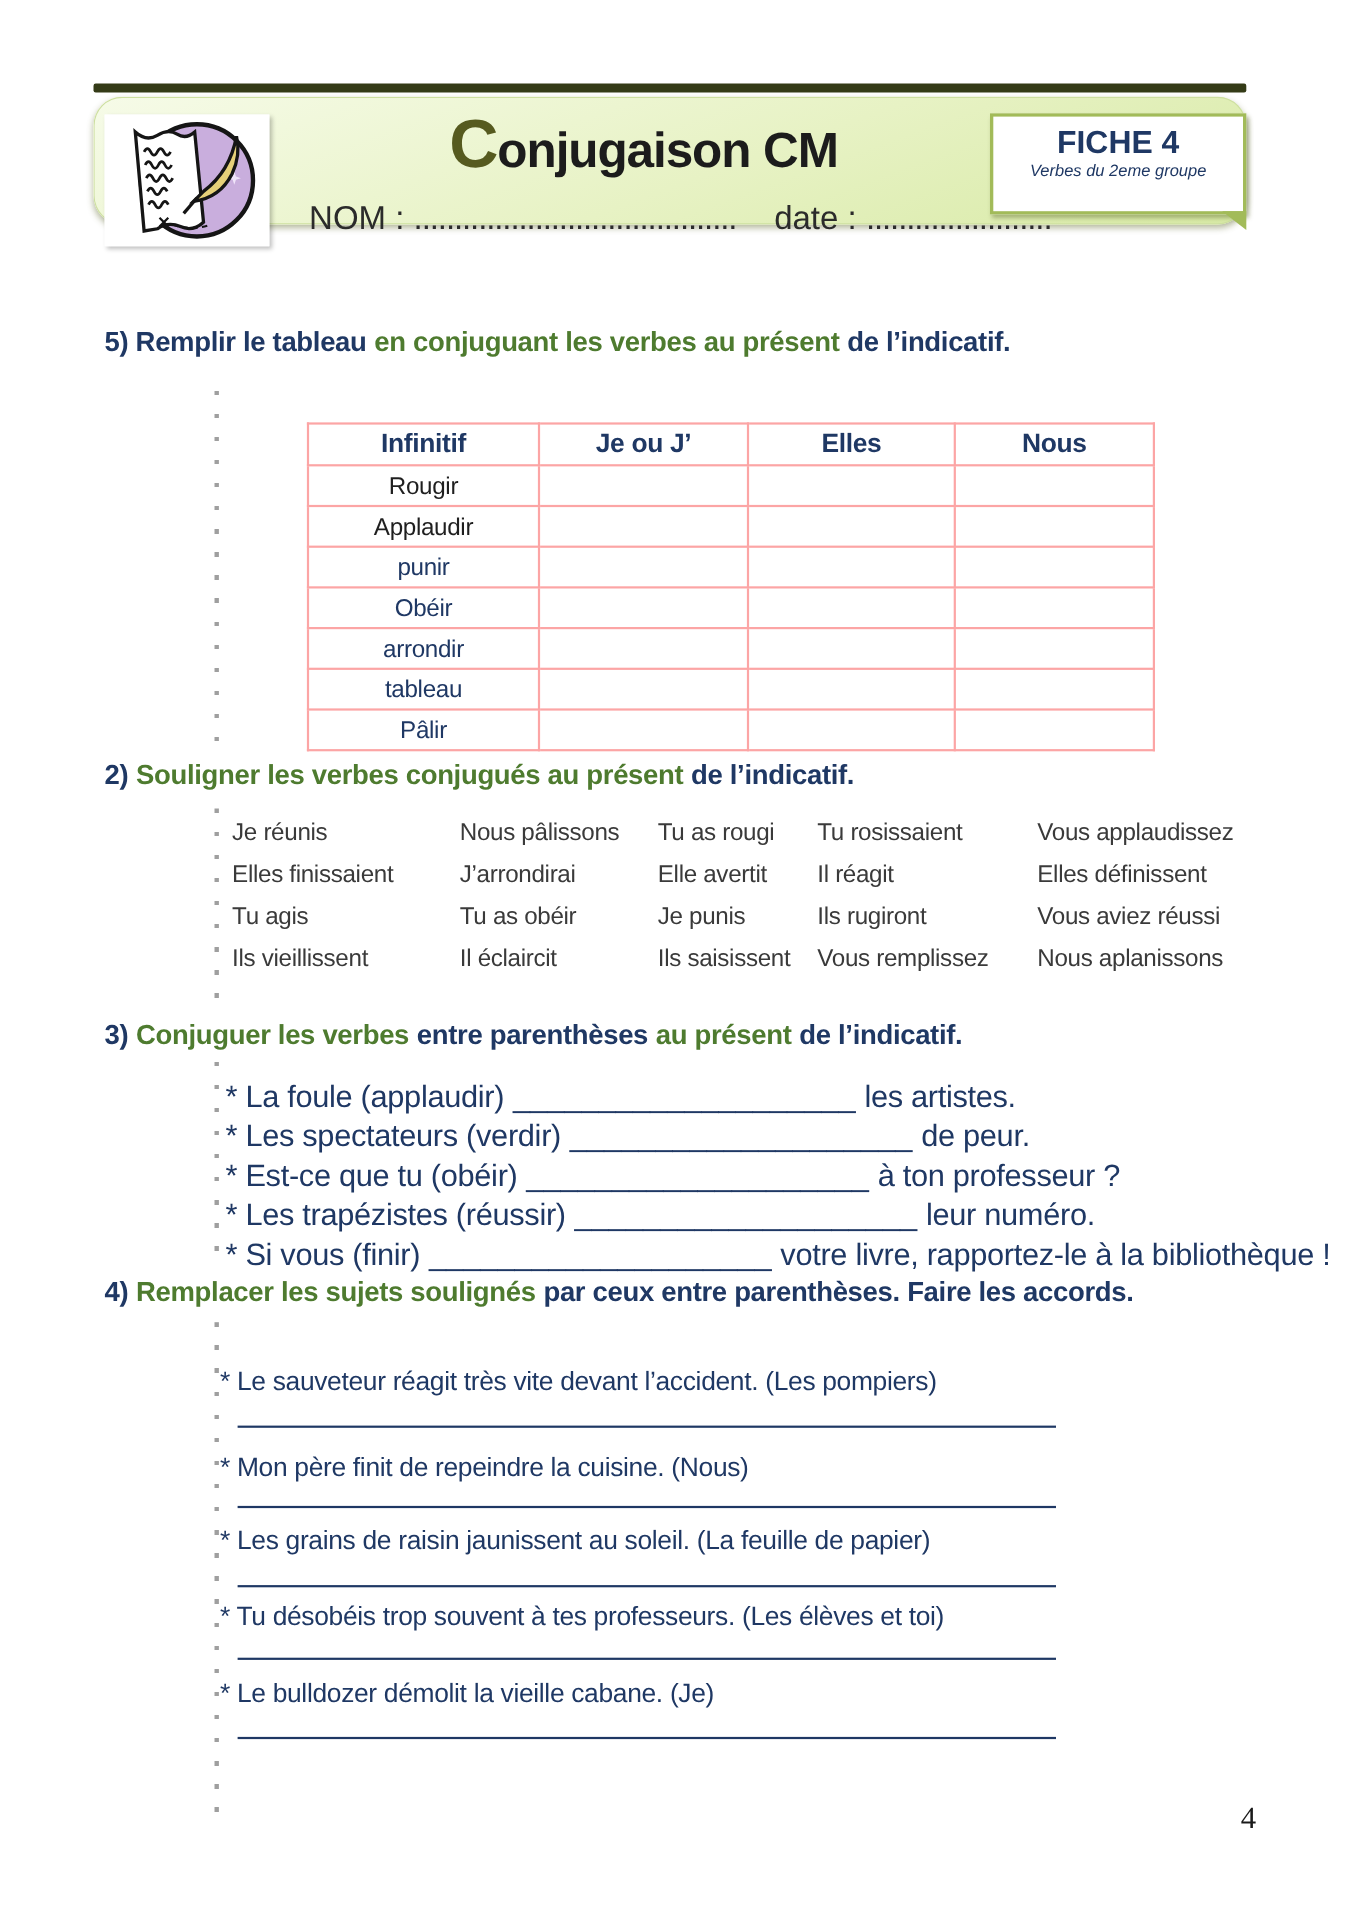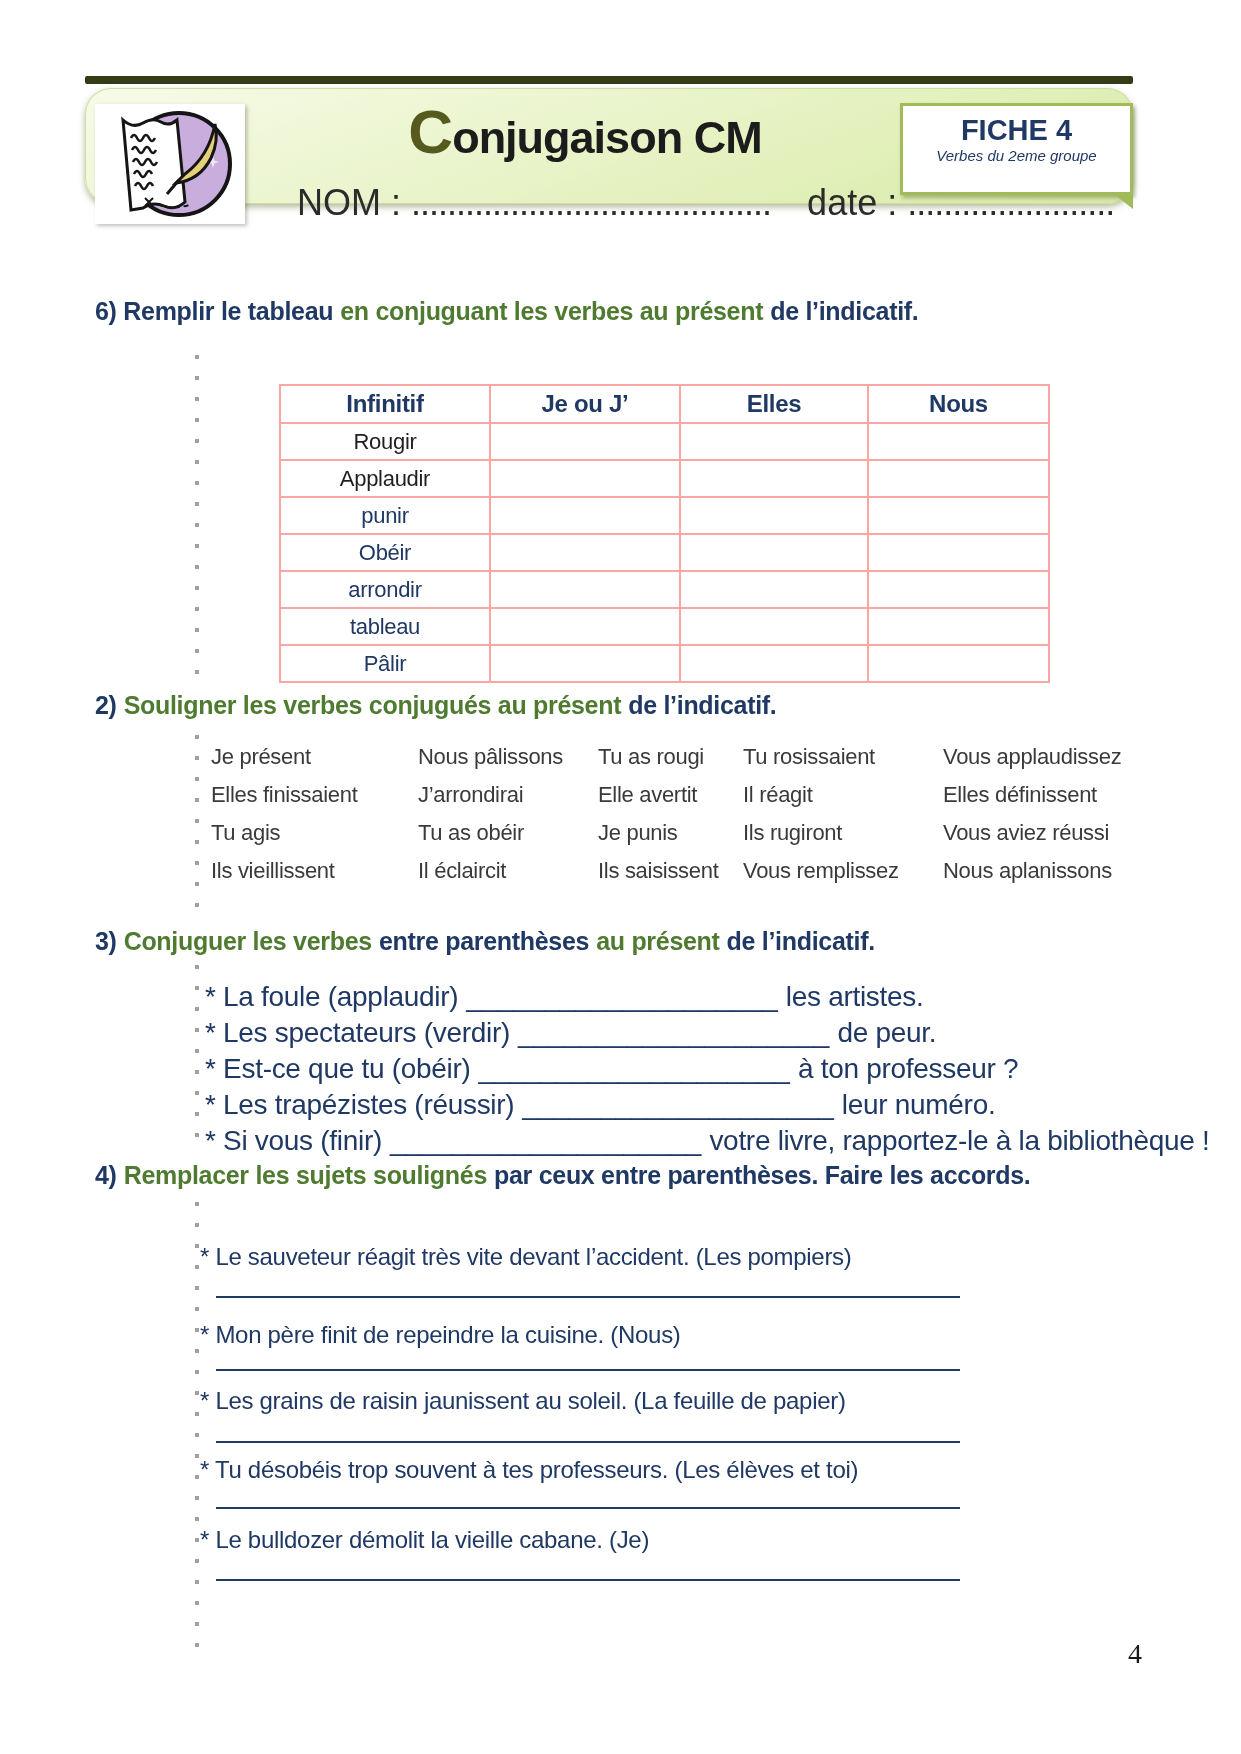--- a/index.html
+++ b/index.html
@@ -10,21 +10,21 @@
   .top-edge{position:absolute;left:85px;top:76px;width:1048px;height:8px;background:#343b17;border-radius:2px;}
   .header{position:absolute;left:85px;top:88px;width:1048px;height:116px;border-radius:26px;
           background:linear-gradient(160deg,#f6fbe8 0%,#e7f2c4 55%,#d8eaa6 100%);
           box-shadow:0 3px 6px rgba(90,100,40,.45), inset 0 0 0 1px #cddfa0;}
   .clipart{position:absolute;left:10px;top:16px;width:150px;height:120px;background:#fff;
            box-shadow:2px 2px 4px rgba(0,0,0,.25);}
   .title{position:absolute;left:170px;top:12px;width:660px;height:64px;line-height:64px;text-align:center;
          color:#1c1c1c;font-weight:bold;letter-spacing:-1px;}
   .t-initial{font-size:62px;color:#565a1f;}
   .t-rest{font-size:45px;}
-  .nomline{position:absolute;left:212px;top:94px;font-size:36px;color:#2b2b2b;white-space:nowrap;}
+  .nomline{position:absolute;left:196px;top:94px;font-size:30px;color:#2b2b2b;white-space:nowrap;}
   .nomline .dots{letter-spacing:-1px;color:#2b2b2b;}
   .nomline .date-label{margin-left:26px;}
   .fiche{position:absolute;left:815px;top:15px;width:227px;height:86px;background:#ffffff;
          border:3px solid #a2bb59;box-shadow:2px 3px 4px rgba(80,90,30,.4);text-align:center;}
   .fiche-label{margin-top:8px;font-size:29px;font-weight:bold;color:#1f3864;}
   .fiche-sub{font-size:15px;font-style:italic;color:#1f3864;}
   .fiche-fold{position:absolute;right:-3px;bottom:-17px;width:0;height:0;
               border-left:22px solid transparent;border-top:17px solid #a2bb59;}
 
   
@@ -105,21 +105,21 @@
       <span class="dots">.......................</span>
     </div>
   </div>
 
   <div class="dotline" style="top:355px;height:320px;"></div>
   <div class="dotline" style="top:735px;height:173px;"></div>
   <div class="dotline" style="top:965px;height:182px;"></div>
   <div class="dotline" style="top:1202px;height:456px;"></div>
 
   <div class="heading" style="top:297px;">
-    <span class="navy">6) Remplir le tableau</span><span class="green">en conjuguant les verbes au présent</span><span class="navy">de l’indicatif.</span>
+    <span class="navy">5) Remplir le tableau</span><span class="green">en conjuguant les verbes au présent</span><span class="navy">de l’indicatif.</span>
   </div>
 
   <table class="conj-table">
     <colgroup>
         <col style="width:210px">
         <col style="width:190px">
         <col style="width:188px">
         <col style="width:181px">
       </colgroup>
     <tbody>
@@ -172,21 +172,21 @@
           <td></td>
     </tr>
   </tbody>
     </table>
 
   <div class="heading" style="top:691px;">
     <span class="navy">2)</span><span class="green">Souligner les verbes conjugués au présent</span><span class="navy">de l’indicatif.</span>
   </div>
 
   <div class="wordgrid">
-    <span>Je présent</span>
+    <span>Je réunis</span>
     <span>Nous pâlissons</span>
     <span>Tu as rougi</span>
     <span>Tu rosissaient</span>
     <span>Vous applaudissez</span>
     <span>Elles finissaient</span>
     <span>J’arrondirai</span>
     <span>Elle avertit</span>
     <span>Il réagit</span>
     <span>Elles définissent</span>
     <span>Tu agis</span>

